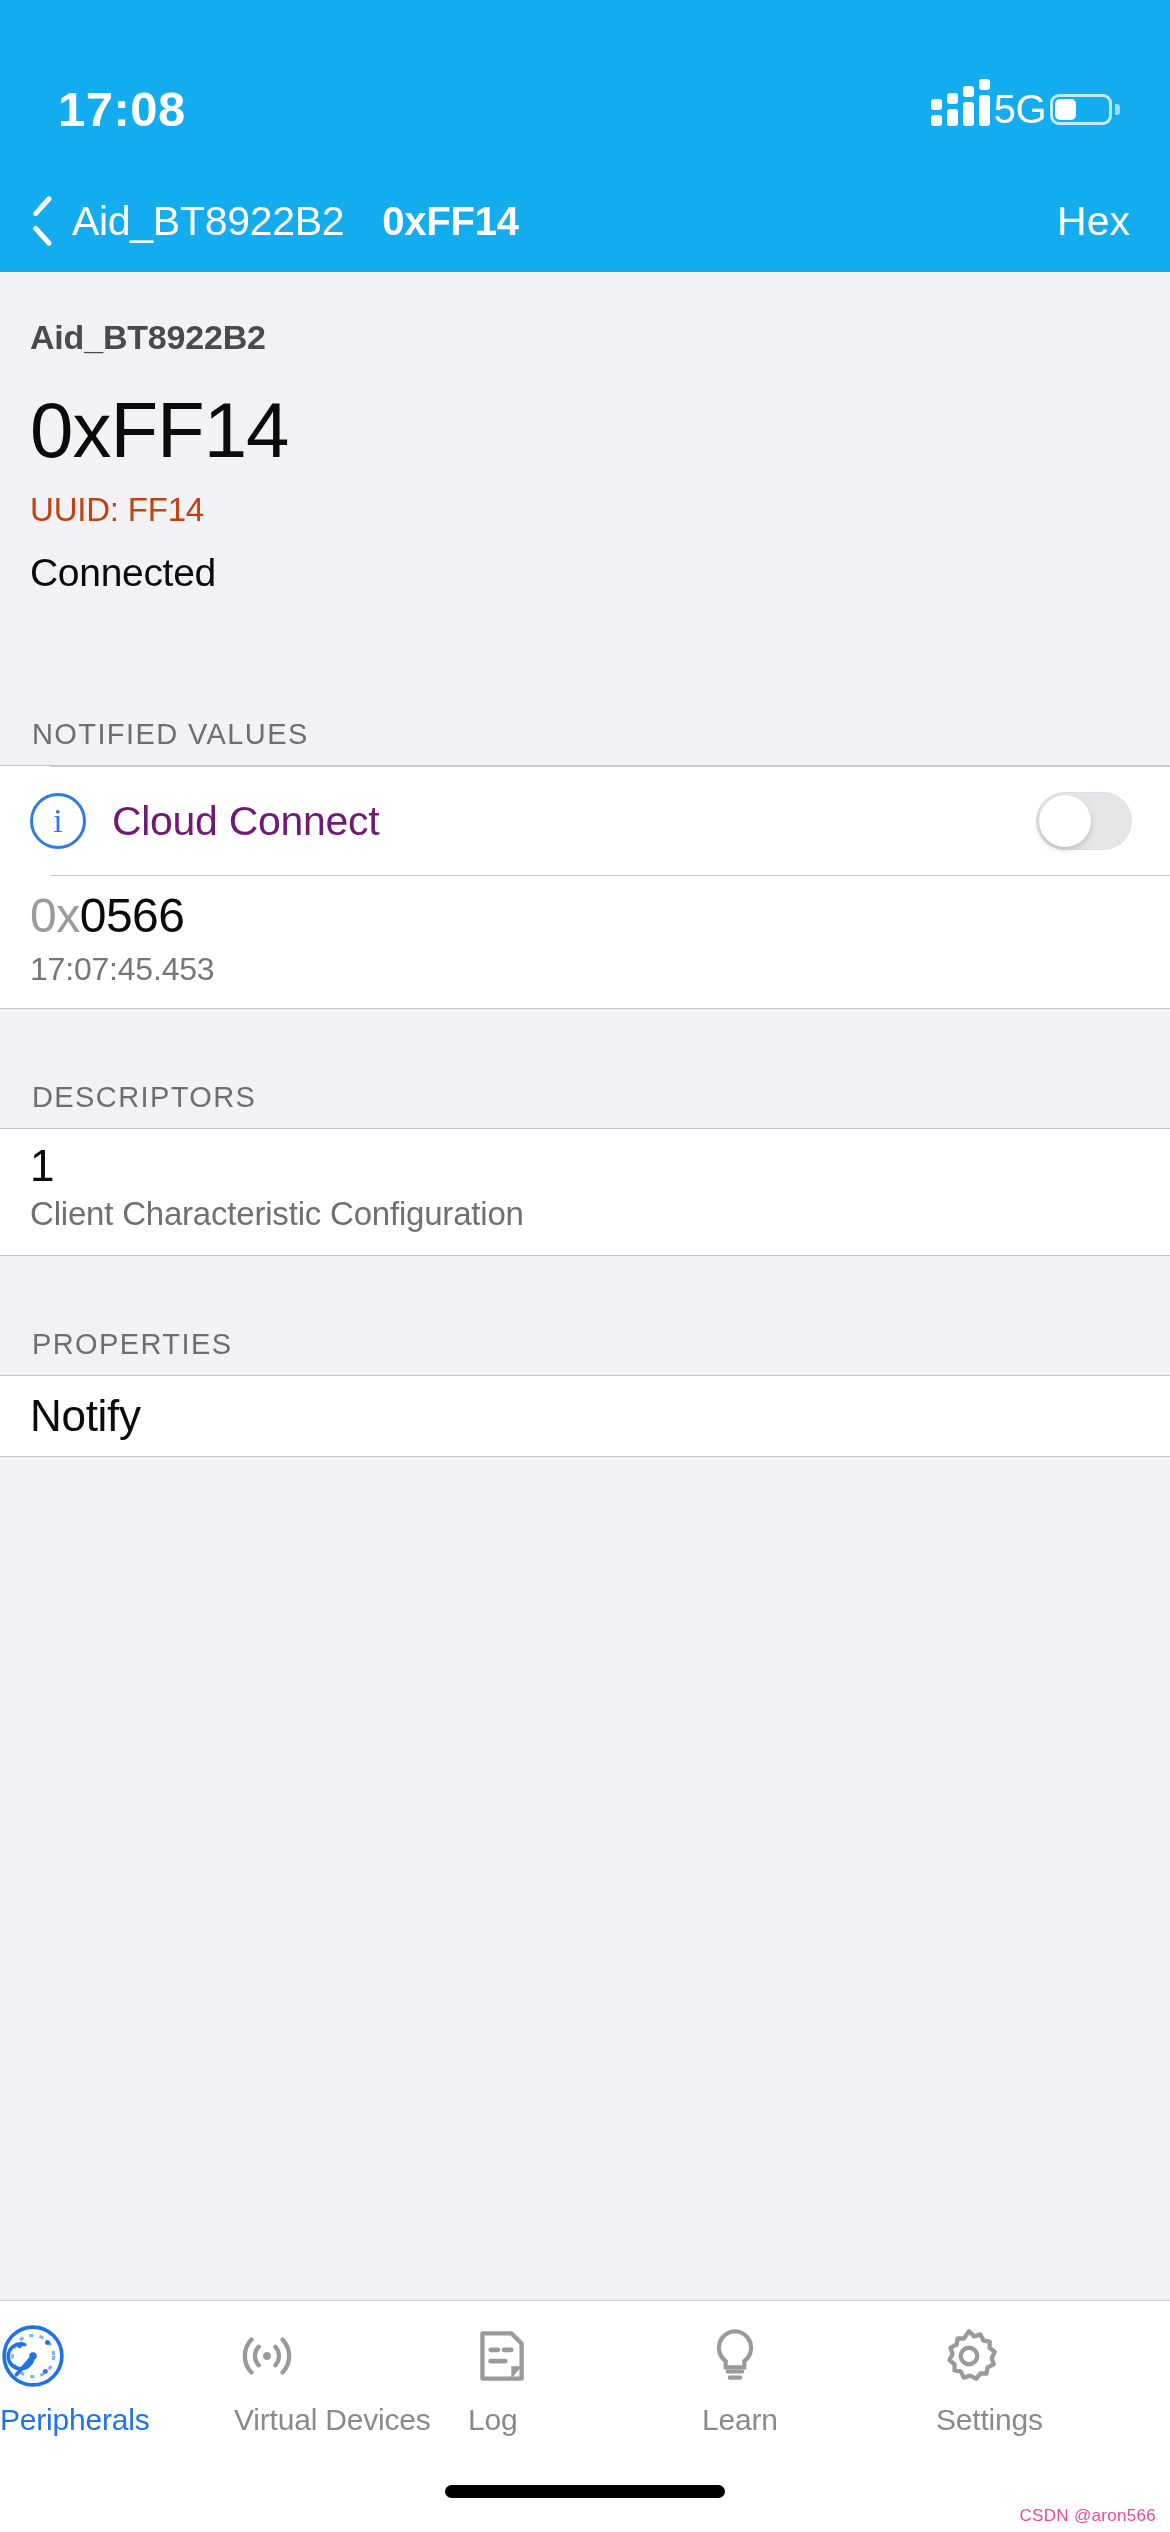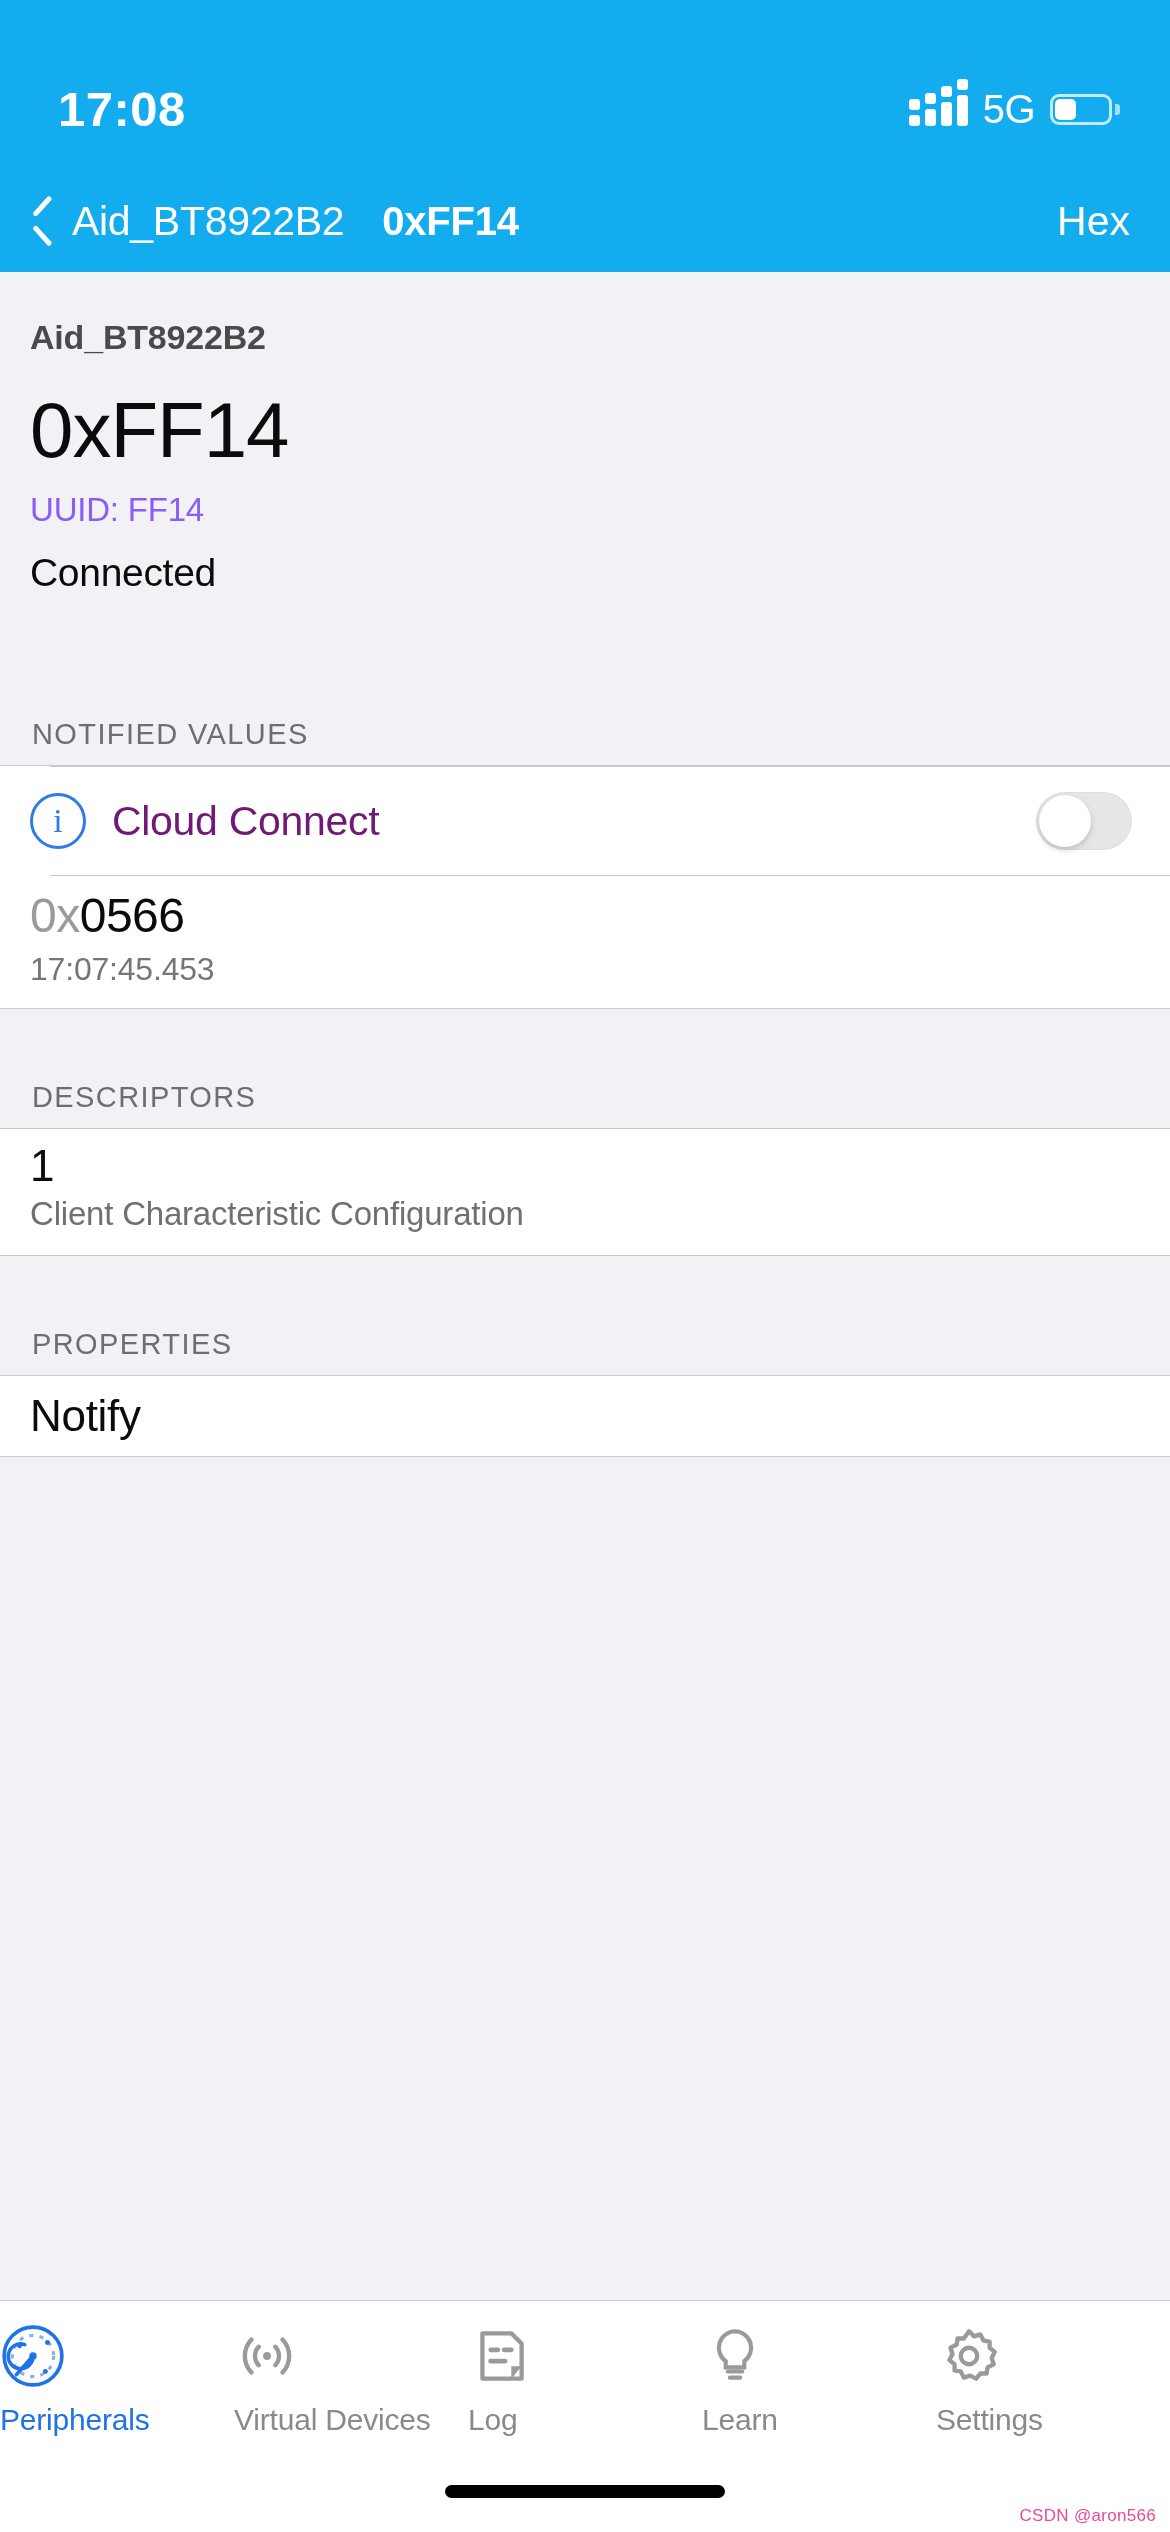--- a/index.html
+++ b/index.html
@@ -20,21 +20,21 @@
     align-items:center;
     justify-content:space-between;
     padding:48px 58px 0 58px;
     color:#ffffff;
   }
   .sb-time{
     font-size:49px;
     font-weight:bold;
     letter-spacing:0.5px;
   }
-  .sb-right{ display:flex; align-items:center; gap:15px; }
+  .sb-right{ display:flex; align-items:center; gap:4px; }
 
   
   .signal-dots{
     display:flex; align-items:flex-end; gap:5px; height:34px;
   }
   .sd-col{ display:flex; flex-direction:column; justify-content:flex-end; gap:5px; }
   .sd-col i{ display:block; width:11px; border-radius:3px; background:#ffffff; }
   .sd-col i.dot{ height:11px; }
   .sd-col.c1 i.tall{ height:11px; }
   .sd-col.c2 i.tall{ height:17px; }
@@ -97,21 +97,21 @@
   
   .hdr{ padding:46px 30px 0 30px; }
   .hdr-sub{
     font-size:34px; color:#4a4a4d; font-weight:bold; letter-spacing:-0.2px;
   }
   .hdr-title{
     font-size:78px; color:#0b0b0c; font-weight:300;
     margin-top:34px; letter-spacing:-1px; line-height:1;
   }
   .hdr-uuid{
-    font-size:33px; color:#8b5cf6; margin-top:22px; letter-spacing:-0.2px;
+    font-size:33px; color:#c2410c; margin-top:22px; letter-spacing:-0.2px;
   }
   .hdr-state{
     font-size:39px; color:#0b0b0c; margin-top:22px; letter-spacing:-0.3px;
   }
 
   
   .sec-head{
     padding:0 32px;
     font-size:29px; color:#6d6d72;
     letter-spacing:1.4px;

